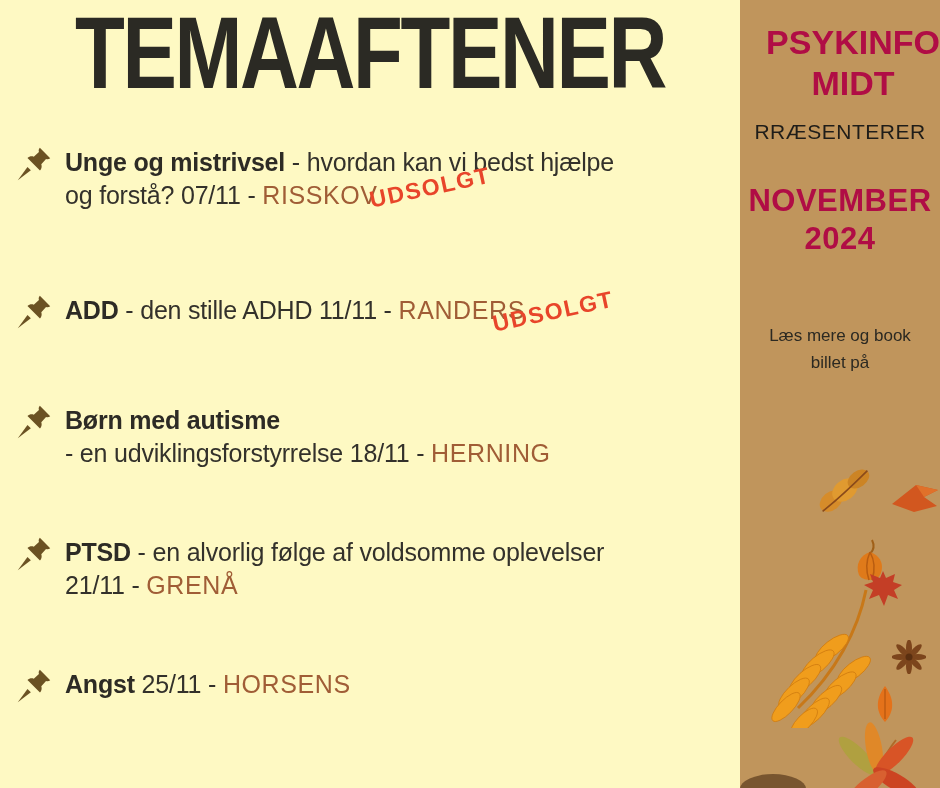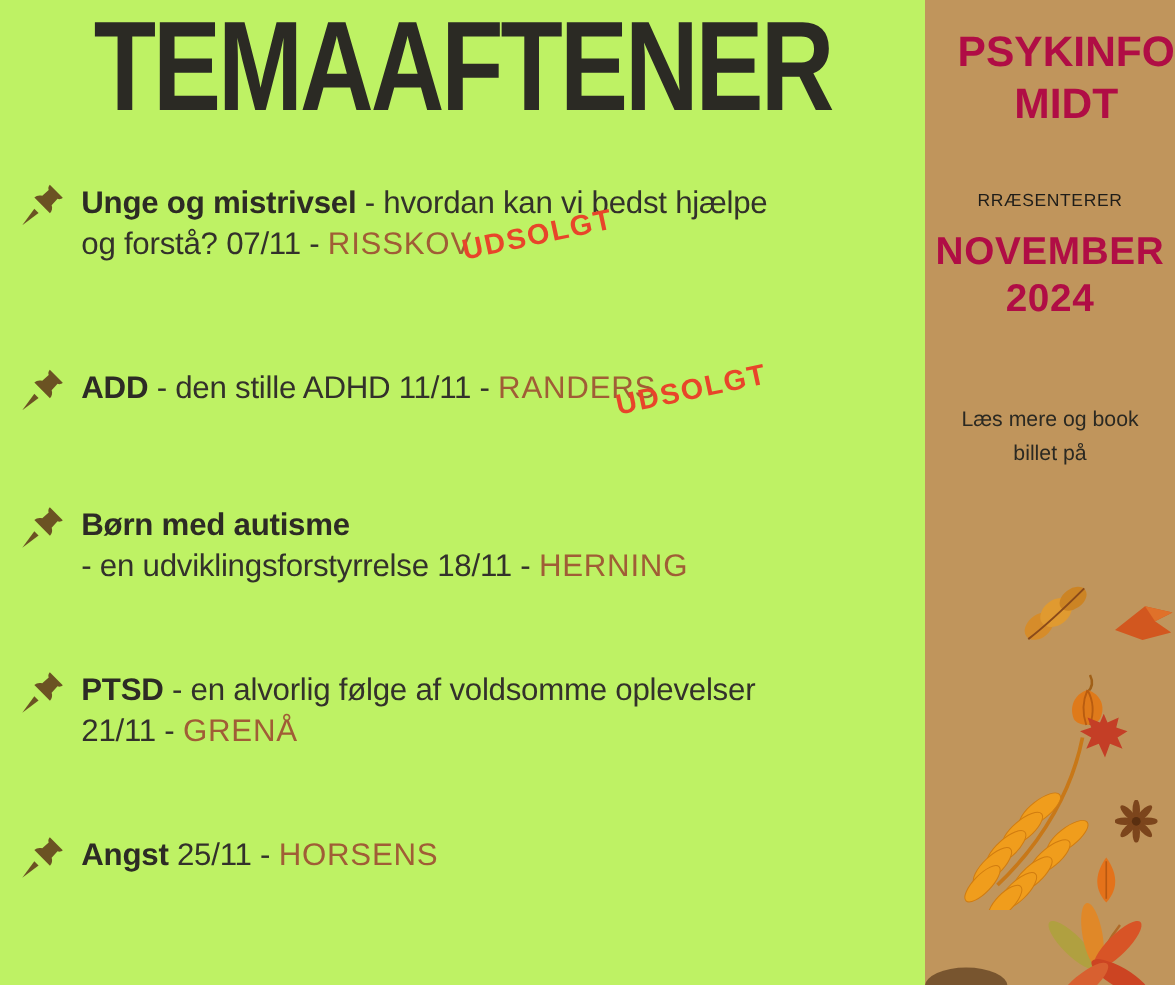--- a/index.html
+++ b/index.html
@@ -1,17 +1,17 @@
 <!DOCTYPE html>
 <html><head>
 <meta charset="utf-8">
 <style>
   * { margin:0; padding:0; box-sizing:border-box; }
   body { font-family:"Liberation Sans", sans-serif; }
-  .poster { position:relative; width:940px; height:788px; background:#bef264; overflow:hidden; }
+  .poster { position:relative; width:940px; height:788px; background:#fef9c3; overflow:hidden; }
 
   
   .main { position:absolute; left:0; top:0; width:740px; height:788px; }
   .title { position:absolute; left:0; top:0px; width:740px; text-align:center;
            font-size:102px; font-weight:700; letter-spacing:-3px; line-height:1.04;
            color:#2b2a24; transform:scaleX(0.8); }
   .event { position:absolute; left:16px; display:flex; gap:13px; align-items:flex-start; }
   .pin { flex:0 0 auto; width:36px; height:36px; margin-top:0px; }
   .pin svg { width:36px; height:36px; display:block; }
   .etext { position:relative; width:625px; font-size:25px; line-height:33px;
@@ -20,21 +20,21 @@
   .loc { color:#a05d36; font-weight:400; letter-spacing:0.6px; }
   .stamp { position:absolute; color:#e8452a; font-weight:700; font-size:23px;
            letter-spacing:1.5px; white-space:nowrap; transform:rotate(-12deg);
            transform-origin:left center; }
 
   
   .sidebar { position:absolute; left:740px; top:0; width:200px; height:788px;
              background:#c0955c; overflow:hidden; text-align:center; }
   .brand { position:absolute; top:22px; left:0; width:100%; font-size:34px; font-weight:700;
            line-height:41px; color:#b00d45;padding-left:26px; }
-  .presents { position:absolute; top:152px; left:0; width:100%; font-size:14px;
+  .presents { position:absolute; top:120px; left:0; width:100%; font-size:21px;
               letter-spacing:0.5px; color:#1f1d19; }
   .monthyear { position:absolute; top:182px; left:0; width:100%; font-size:31px;
                font-weight:700; line-height:38px; color:#b00d45; letter-spacing:0.5px; }
   .cta { position:absolute; top:322px; left:0; width:100%; font-size:17px; line-height:27px;
          color:#2b2922; }
   .linktext { position:absolute; top:379px; left:0; width:100%; font-size:18px;
               color:#b00d45; }
 
   .leaf { position:absolute; }
   .leaf svg { display:block; }

